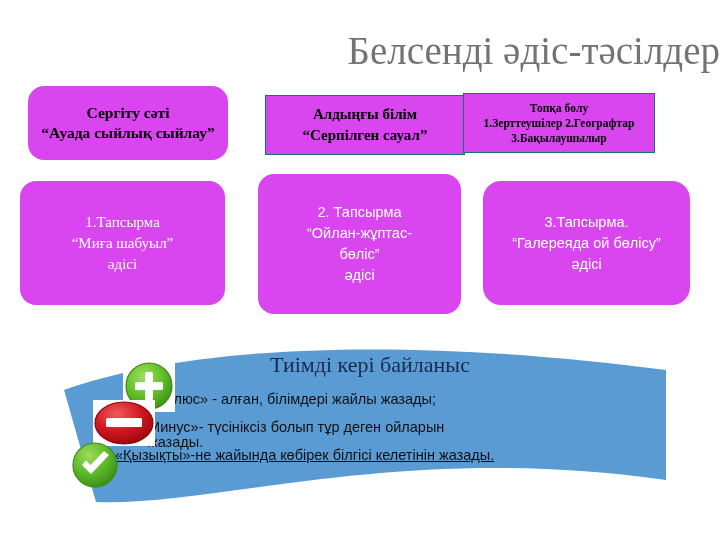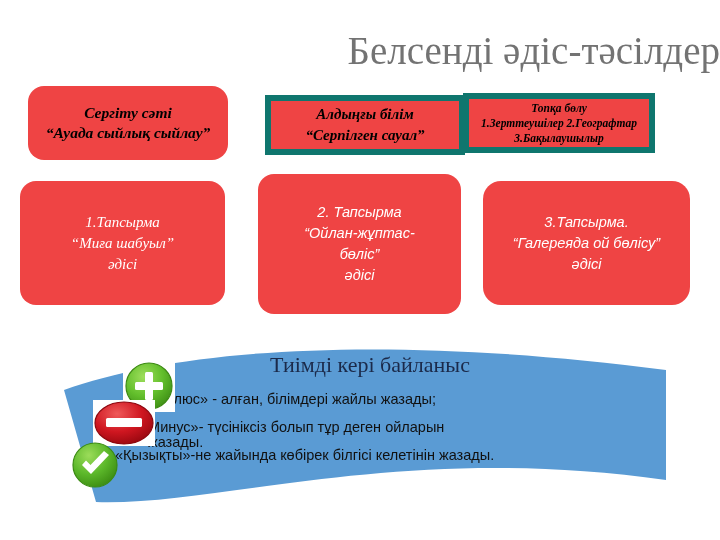--- a/index.html
+++ b/index.html
@@ -34,38 +34,37 @@
     font-size: 39px;
     line-height: 46px;
     color: #737373;
     letter-spacing: 0px;
     white-space: nowrap;
   }
 
   
   .box {
     position: absolute;
-    background: #ef4444;
+    background: #d946ef;
     box-sizing: border-box;
     display: flex;
     align-items: center;
     justify-content: center;
     text-align: center;
     overflow: hidden;
-    font-style: italic;
   }
   .box .box-text {
     display: block;
     width: 100%;
     padding: 0 6px;
     box-sizing: border-box;
     white-space: pre-line;
   }
   .box.rounded { border-radius: 14px; }
-  .box.square  { border: 6px solid #0f766e; }
+  .box.square  { border: 1px solid #0f766e; }
 
   
   #box-r1-c1 {
     left: 28px; top: 86px; width: 200px; height: 74px;
     border-radius: 16px;
   }
   #box-r1-c1 .box-text {
     font-weight: bold;
     font-size: 15.5px;
     line-height: 20px;
@@ -149,21 +148,21 @@
     position: absolute;
     font-family: "Liberation Sans", "DejaVu Sans", sans-serif;
     font-size: 14.5px;
     line-height: 18px;
     color: #111111;
     white-space: nowrap;
   }
   #fb-line-plus  { left: 155px; top: 390px; }
   #fb-line-minus { left: 140px; top: 418px; }
   #fb-line-minus2{ left: 148px; top: 433px; }
-  #fb-line-fun   { left: 115px; top: 446px; }
+  #fb-line-fun   { left: 115px; top: 446px; text-decoration: underline; }
 
   
   .icon-wrap {
     position: absolute;
     display: block;
   }
   #icon-plus  { left: 123px; top: 360px; width: 52px; height: 52px; background: #ffffff; }
   #icon-minus { left: 93px;  top: 400px; width: 62px; height: 46px; background: #ffffff; }
   #icon-check { left: 70px;  top: 440px; width: 50px; height: 50px; }
   .icon-wrap svg { display: block; }

